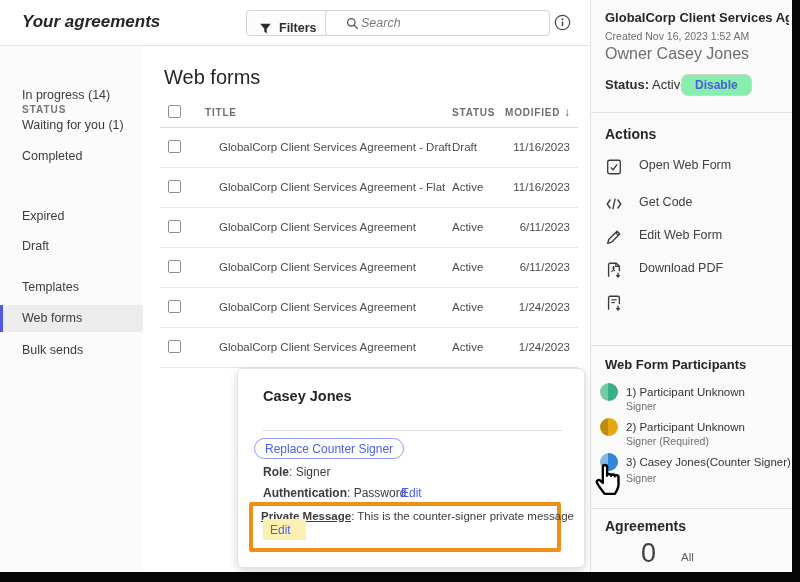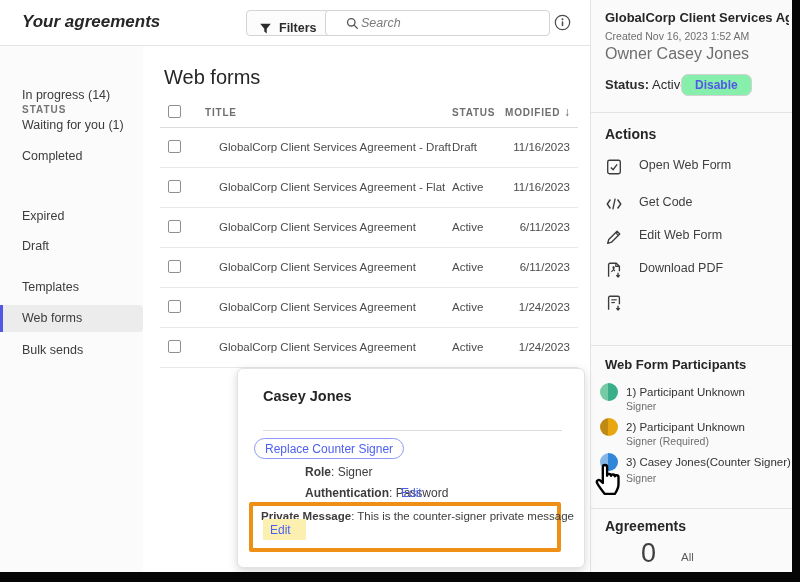--- a/index.html
+++ b/index.html
@@ -63,27 +63,27 @@
   .agr-all{position:absolute;left:90px;top:551px;font-size:11.5px;color:#5c5c5c;}
   
   .popup{position:absolute;left:237px;top:368px;width:348px;height:200px;background:#fff;border:1px solid #e2e2e2;
       border-radius:6px;box-shadow:0 3px 10px rgba(0,0,0,.16);z-index:5;box-sizing:border-box;}
   .pp-name{position:absolute;left:25px;top:19px;font-size:14.5px;font-weight:600;color:#262626;}
   .pp-div{position:absolute;left:25px;right:22px;top:61px;height:1px;background:#dcdcdc;}
   .pp-replace{position:absolute;left:16px;top:69px;height:21px;padding:0 10px;border:1px solid #8e9af3;
       border-radius:11px;background:#fff;font-size:12px;color:#4c5ff0;cursor:pointer;
       font-family:"Liberation Sans","DejaVu Sans",sans-serif;}
   .pp-line{position:absolute;left:25px;font-size:12px;color:#3c3c3c;}
-  .pp-line b{font-weight:700;margin-left:42px;}
+  .pp-line b{font-weight:700;}
   .pp-edit{color:#4c5ff0;cursor:pointer;text-decoration:none;}
   .pp-auth-edit{position:absolute;left:163px;top:117px;font-size:12px;}
   .callout{position:absolute;left:11px;top:133px;width:304px;height:42px;border:4px solid #EE9016;
       border-radius:2px;box-sizing:content-box;background:#fff;}
   .pm-line{position:absolute;left:8px;top:4px;font-size:11.5px;color:#3c3c3c;white-space:nowrap;}
-  .pm-line b{font-weight:700;}
+  .pm-line b{font-weight:700;text-decoration:underline;}
   .pm-edit{position:absolute;left:10px;top:13px;width:43px;height:21px;background:#FBF0B0;
       display:flex;align-items:center;cursor:pointer;}
   .pm-edit span{margin-left:7px;font-size:12px;color:#4c5ff0;}
   
   .cursor{position:absolute;left:590px;top:459px;z-index:9;pointer-events:none;}
   svg{display:block;}
 </style>
 </head>
 <body>
 

